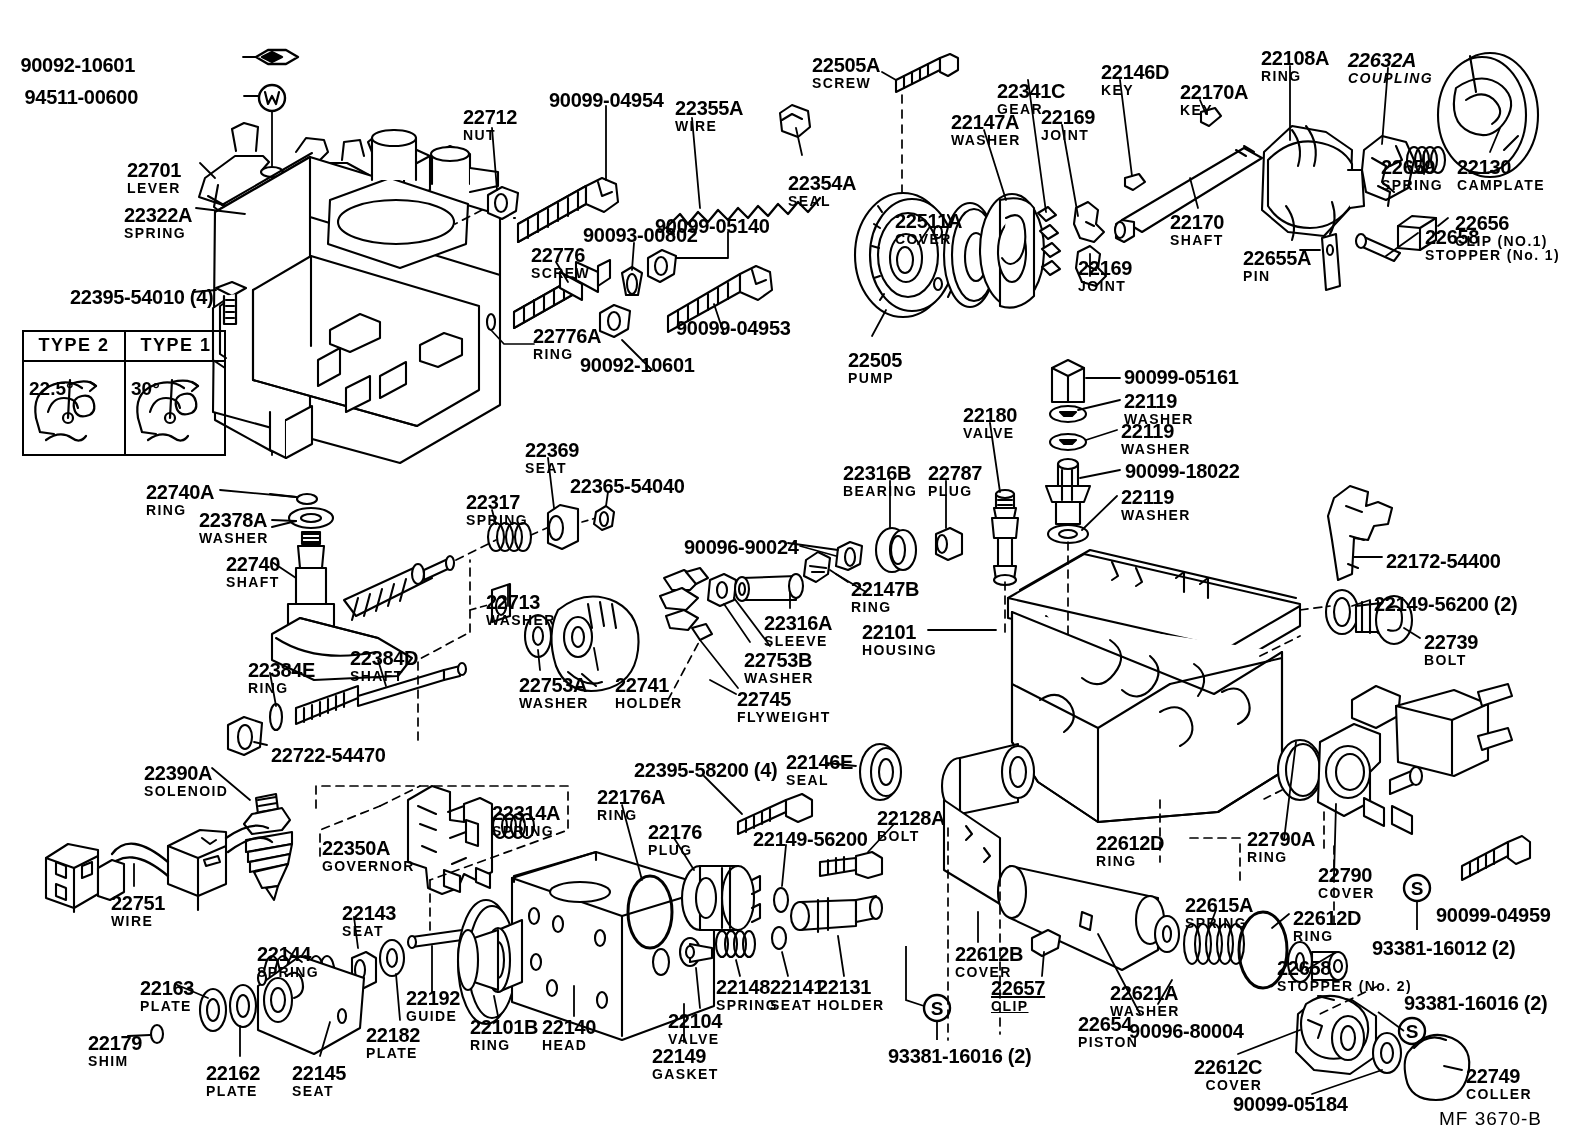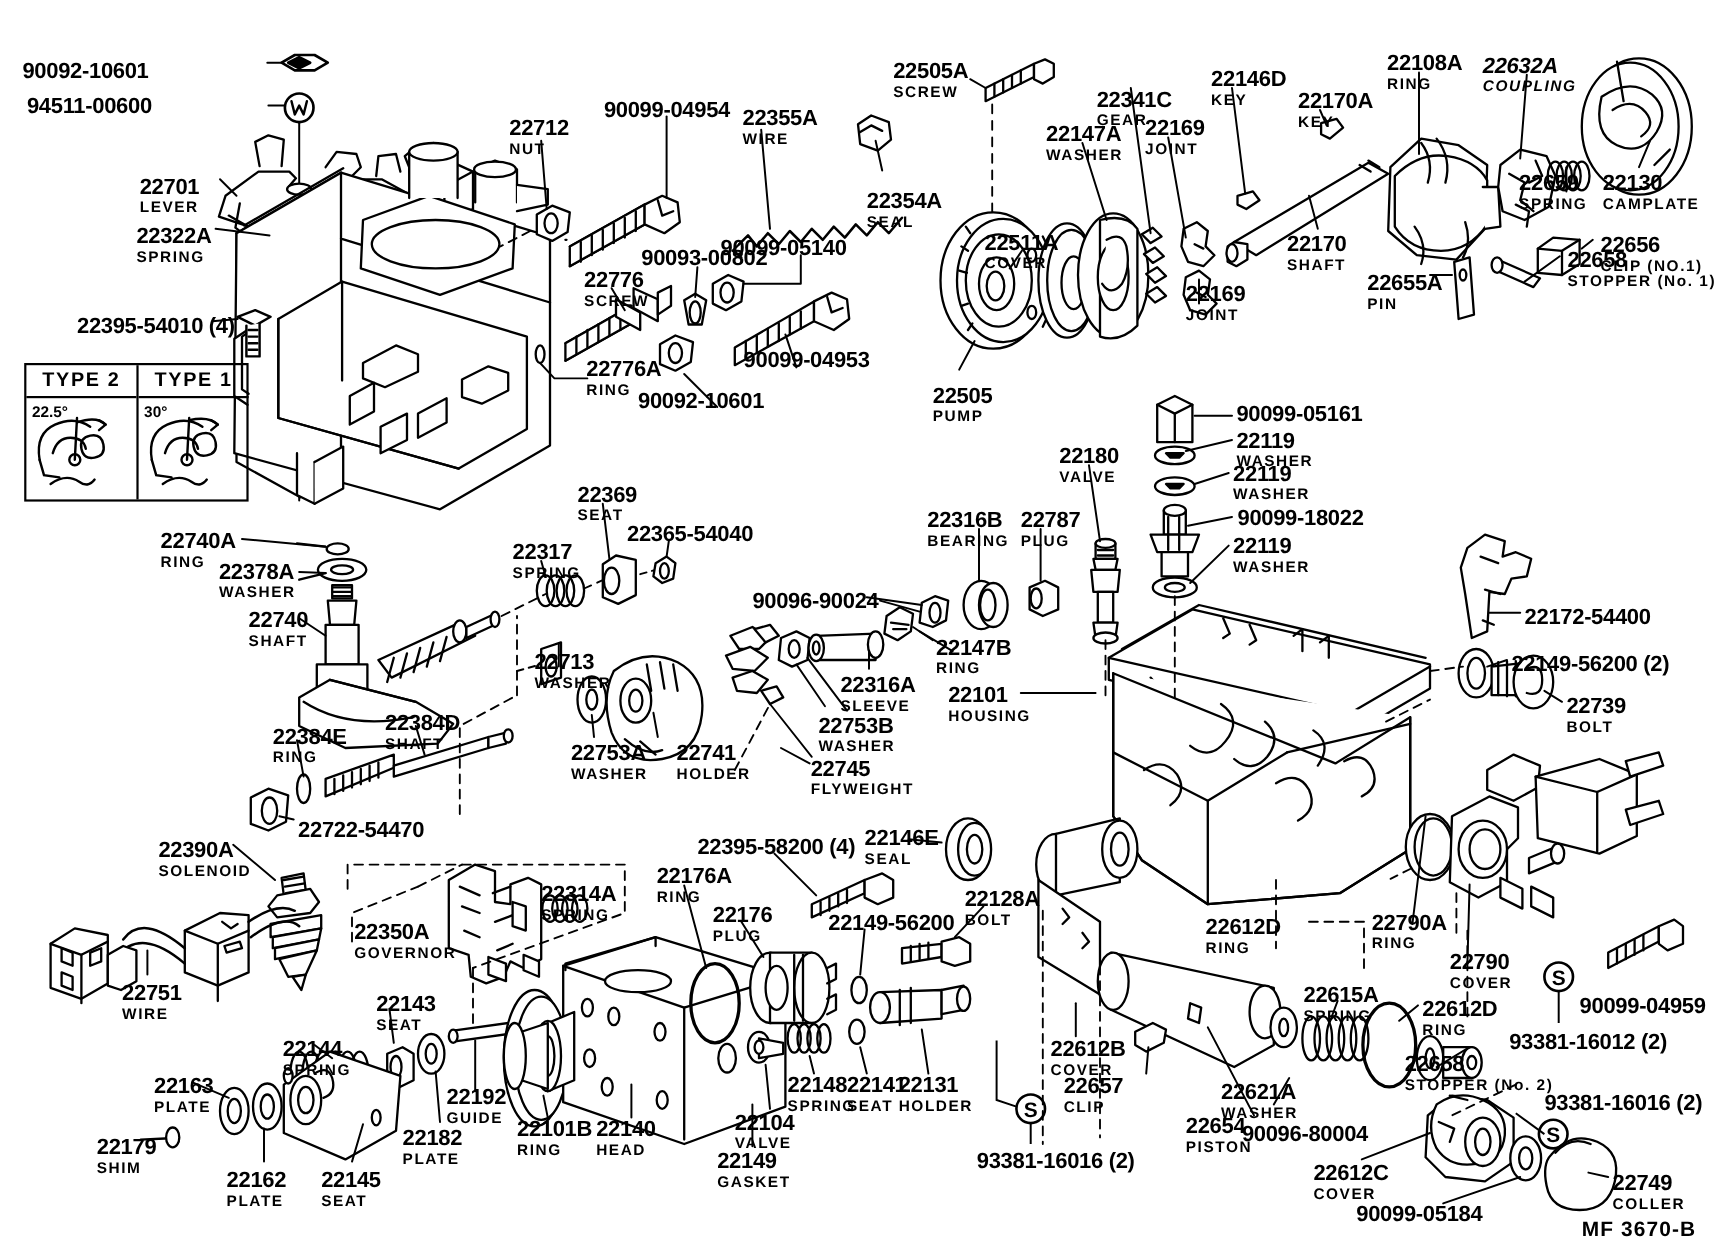--- a/index.html
+++ b/index.html
@@ -11,22 +11,22 @@
   .lbl .nm{display:block;font-size:14px;font-weight:700;letter-spacing:1.4px;margin-top:1px;}
   .lbl.rt{text-align:right;}
   svg.art{position:absolute;left:0;top:0;width:1576px;height:1144px;pointer-events:none;}
   
   #type-table{position:absolute;left:22px;top:330px;width:200px;height:122px;border:2.5px solid #000;display:flex;}
   #type-table .col{flex:1;border-right:2.5px solid #000;display:flex;flex-direction:column;}
   #type-table .col:last-child{border-right:none;}
   #type-table .hd{border-bottom:2.5px solid #000;font-size:18px;font-weight:700;
      text-align:center;padding:3px 0 4px;letter-spacing:1.5px;}
   #type-table .bd{position:relative;flex:1;}
-  #type-table .ang{position:absolute;left:5px;top:4px;font-size:14px;font-weight:700;}
-  .footer{position:absolute;right:34px;bottom:14px;font-size:19px;font-weight:700;letter-spacing:1px;text-align:right;}
+  #type-table .ang{position:absolute;left:5px;top:16px;font-size:19px;font-weight:700;}
+  .footer{position:absolute;right:34px;bottom:14px;font-size:19px;font-weight:400;letter-spacing:1px;text-align:right;}
 </style>
 </head>
 <body>
 
 <div id="sheet">
 
   <svg class="art" viewBox="0 0 1576 1144">
     <g fill="none" stroke="#000" stroke-width="2.1" stroke-linejoin="round" stroke-linecap="round">
 
       <g stroke-width="2.4">
@@ -1231,21 +1231,21 @@
         <span class="nm">SEAT</span>
       </div>
       <div class="lbl" style="left: 817px; top: 977px;">
         <span class="num">22131</span>
         <span class="nm">HOLDER</span>
       </div>
       <div class="lbl" style="left: 955px; top: 944px;">
         <span class="num">22612B</span>
         <span class="nm">COVER</span>
       </div>
-      <div class="lbl" style="left: 967px; top: 978px;">
+      <div class="lbl" style="left: 991px; top: 978px; text-decoration: underline;">
         <span class="num">22657</span>
         <span class="nm">CLIP</span>
       </div>
       <div class="lbl" style="left: 888px; top: 1046px;">
         <span class="num">93381-16016 (2)</span>
       </div>
       <div class="lbl" style="left: 1096px; top: 833px;">
         <span class="num">22612D</span>
         <span class="nm">RING</span>
       </div>
@@ -1265,21 +1265,21 @@
         <span class="nm">SPRING</span>
       </div>
       <div class="lbl" style="left: 1293px; top: 908px;">
         <span class="num">22612D</span>
         <span class="nm">RING</span>
       </div>
       <div class="lbl" style="left: 1277px; top: 958px;">
         <span class="num">22658</span>
         <span class="nm">STOPPER (No. 2)</span>
       </div>
-      <div class="lbl" style="left: 1194px; top: 1057px;">
+      <div class="lbl" style="left: 1194px; top: 1057px; text-align: right;">
         <span class="num">22612C</span>
         <span class="nm">COVER</span>
       </div>
       <div class="lbl" style="left: 1233px; top: 1094px;">
         <span class="num">90099-05184</span>
       </div>
       <div class="lbl" style="left: 1466px; top: 1066px;">
         <span class="num">22749</span>
         <span class="nm">COLLER</span>
       </div>

